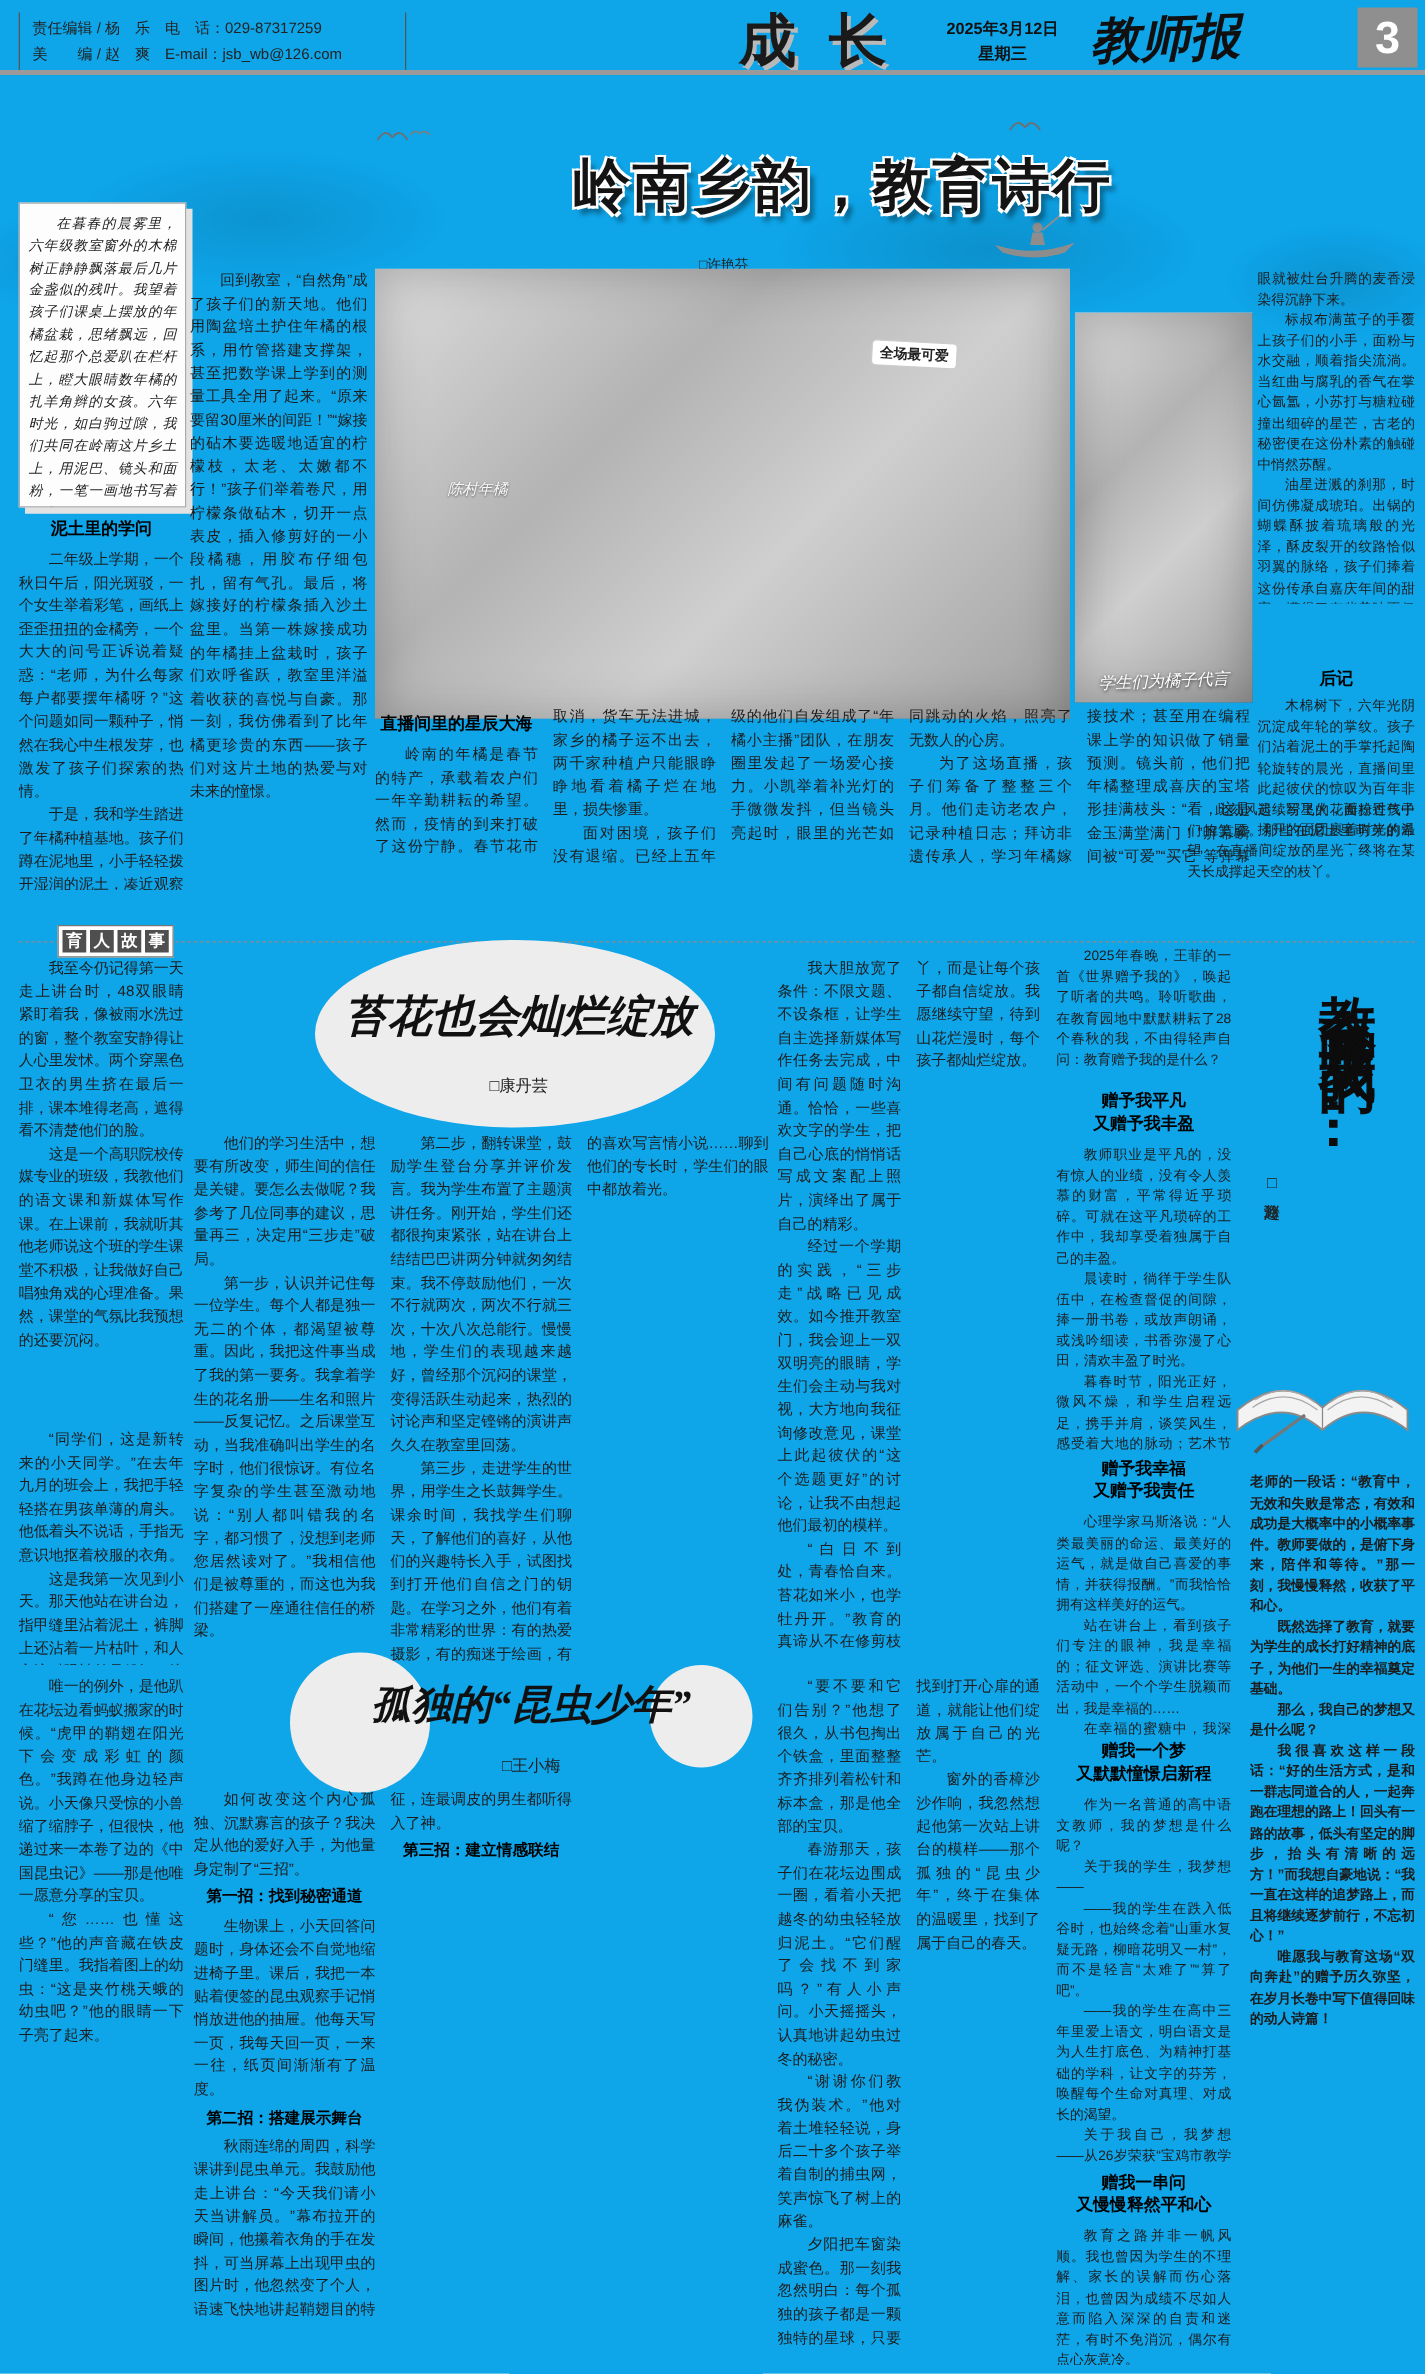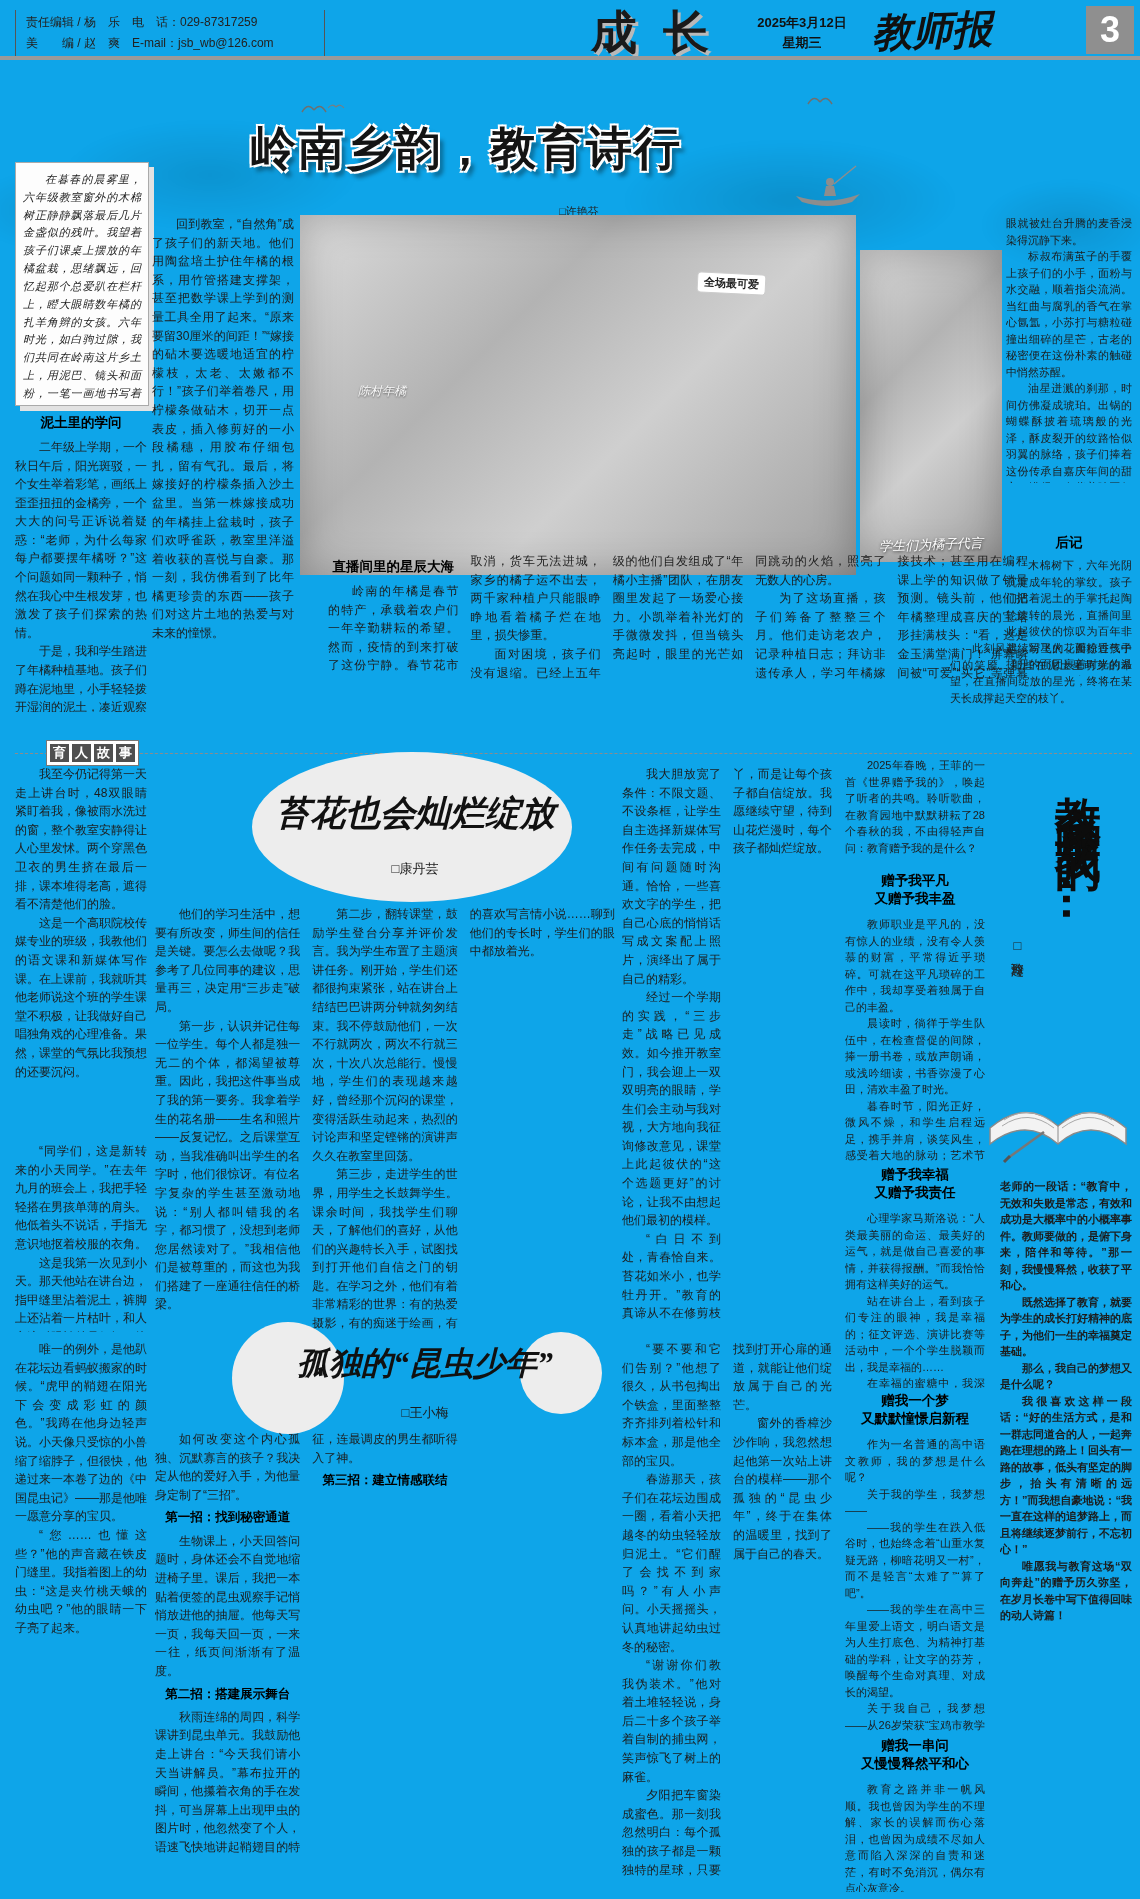--- a/index.html
+++ b/index.html
@@ -21,33 +21,33 @@
   .hdr-rule{left:0;top:56px;width:1140px;height:4px;background:#9a9a9a;}
 
   
   .wash{border-radius:50%;filter:blur(3px);pointer-events:none;}
   .w1{left:60px;top:120px;width:300px;height:110px;background:radial-gradient(ellipse,rgba(0,0,0,.10),transparent 70%);}
   .w2{left:620px;top:140px;width:340px;height:120px;background:radial-gradient(ellipse,rgba(0,0,0,.12),transparent 70%);}
   .w3{left:980px;top:180px;width:180px;height:90px;background:radial-gradient(ellipse,rgba(0,0,0,.10),transparent 70%);}
   .w4{left:-30px;top:170px;width:160px;height:80px;background:radial-gradient(ellipse,rgba(0,0,0,.08),transparent 70%);}
 
   
-  .main-title{left:250px;top:118px;width:640px;text-align:left;font-size:46px;font-weight:900;letter-spacing:2px;color:#141414;
+  .main-title{left:250px;top:118px;width:640px;text-align:right;font-size:46px;font-weight:900;letter-spacing:2px;color:#141414;
     text-shadow:-2px -2px 0 #fff,2px -2px 0 #fff,-2px 2px 0 #fff,2px 2px 0 #fff,5px 6px 4px rgba(0,0,0,.4);}
   .main-byline{left:429px;top:204px;width:300px;text-align:center;font-size:11px;color:#222;}
   .intro-box{left:15px;top:162px;width:118px;height:226px;border:1px solid #aaa;background:#fdfdfd;padding:8px 7px;
              box-shadow:5px 5px 0 #e2e2e2;font-size:11px;line-height:1.62;text-align:justify;overflow:hidden;
              font-family:"Liberation Serif","DejaVu Serif",serif;font-style:italic;}
   .intro-box p{margin:0;text-indent:2em;}
   .txt{font-size:12px;line-height:1.55;text-align:justify;overflow:hidden;color:#1c1c1c;}
   .txt p{margin:0;text-indent:2em;}
   .subhead{font-weight:bold;text-align:center;font-size:13.5px;margin:5px 0 4px 0;text-indent:0;color:#000;}
   .ln-col1{left:15px;top:408px;width:132px;height:304px;}
   .ln-col2{left:152px;top:215px;width:142px;height:497px;}
-  .ln-strip{left:300px;top:552px;width:700px;height:132px;column-count:5;column-gap:12px;column-fill:auto;margin-left:28px;}
+  .ln-strip{left:300px;top:564px;width:700px;height:132px;column-count:5;column-gap:12px;column-fill:auto;}
   .ln-r1a{left:1006px;top:215px;width:126px;height:268px;font-size:11px;line-height:1.5;}
   .ln-r1b{left:1006px;top:488px;width:126px;height:148px;font-size:11px;line-height:1.5;margin-top:40px;}
   .ln-r1c{left:950px;top:640px;width:182px;height:70px;font-size:11px;line-height:1.5;}
   .photo{background:linear-gradient(135deg,#dcdcdc 0%,#b3b3b3 35%,#cfcfcf 60%,#9f9f9f 100%);box-shadow:inset 0 0 40px rgba(0,0,0,.25);}
   .photo-main{left:300px;top:215px;width:556px;height:360px;}
   .photo-kumquat{left:860px;top:250px;width:142px;height:312px;}
   .photo-sign{position:absolute;right:90px;top:58px;background:#fff;border:1px solid #ccc;border-radius:4px;
               padding:2px 6px;font-size:11px;font-weight:bold;color:#222;transform:rotate(3deg);}
   .photo-mark{position:absolute;left:58px;top:168px;color:#fff;font-size:12px;opacity:.9;
               font-family:"Liberation Serif","DejaVu Serif",serif;font-style:italic;text-shadow:0 1px 2px rgba(0,0,0,.6);}

